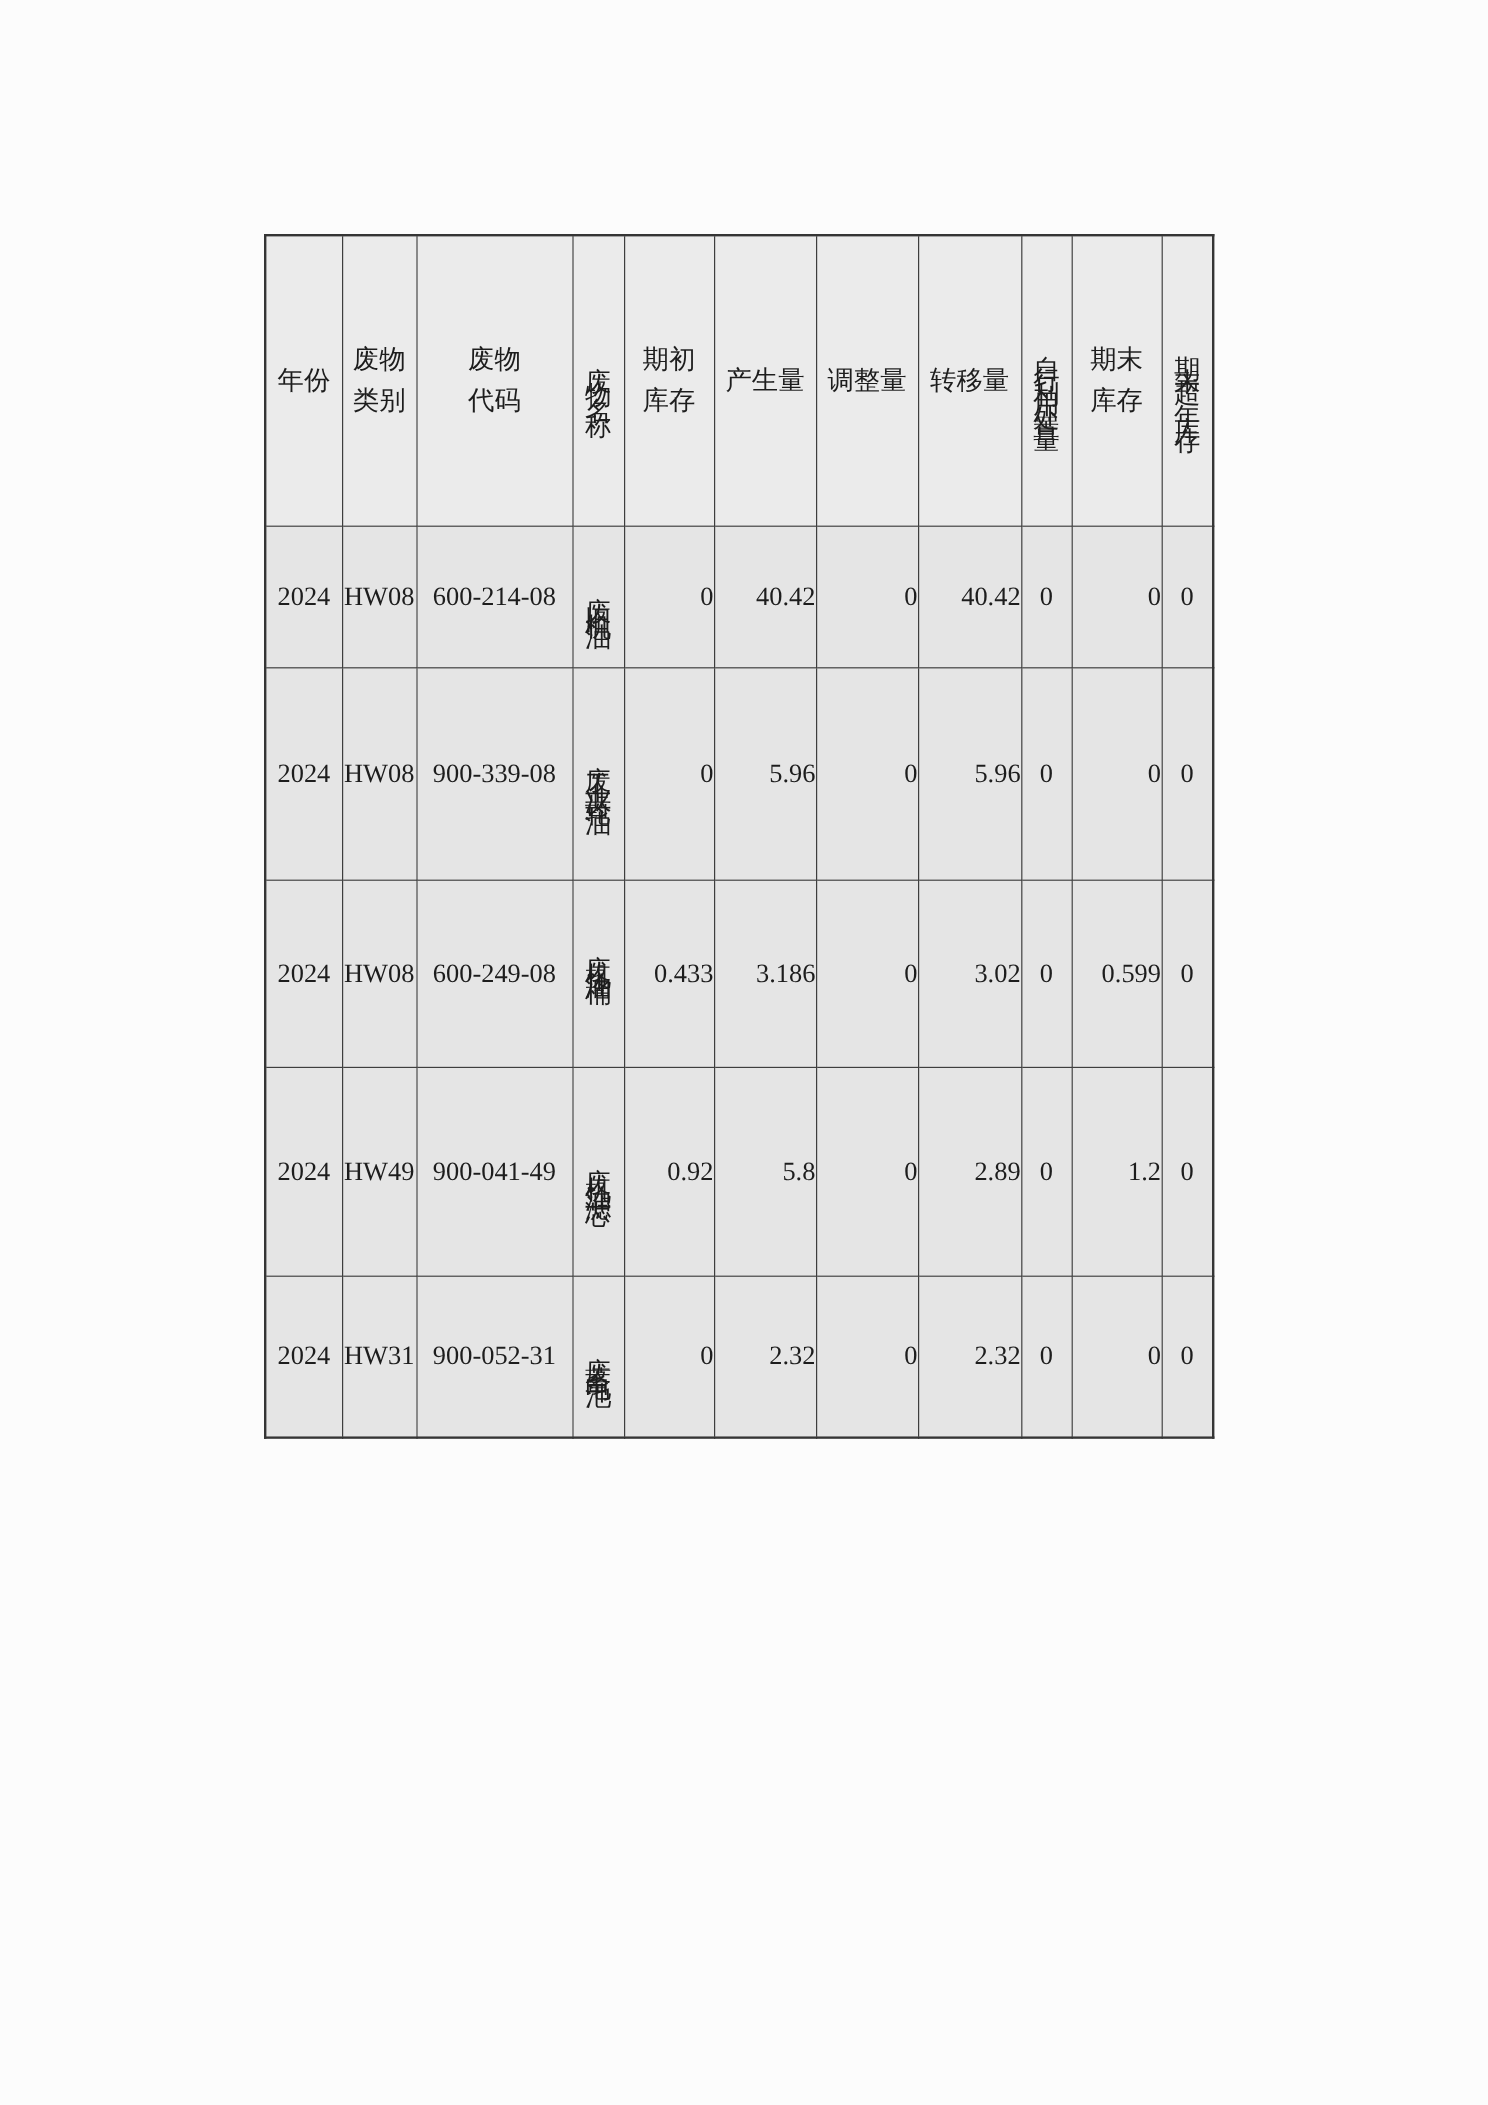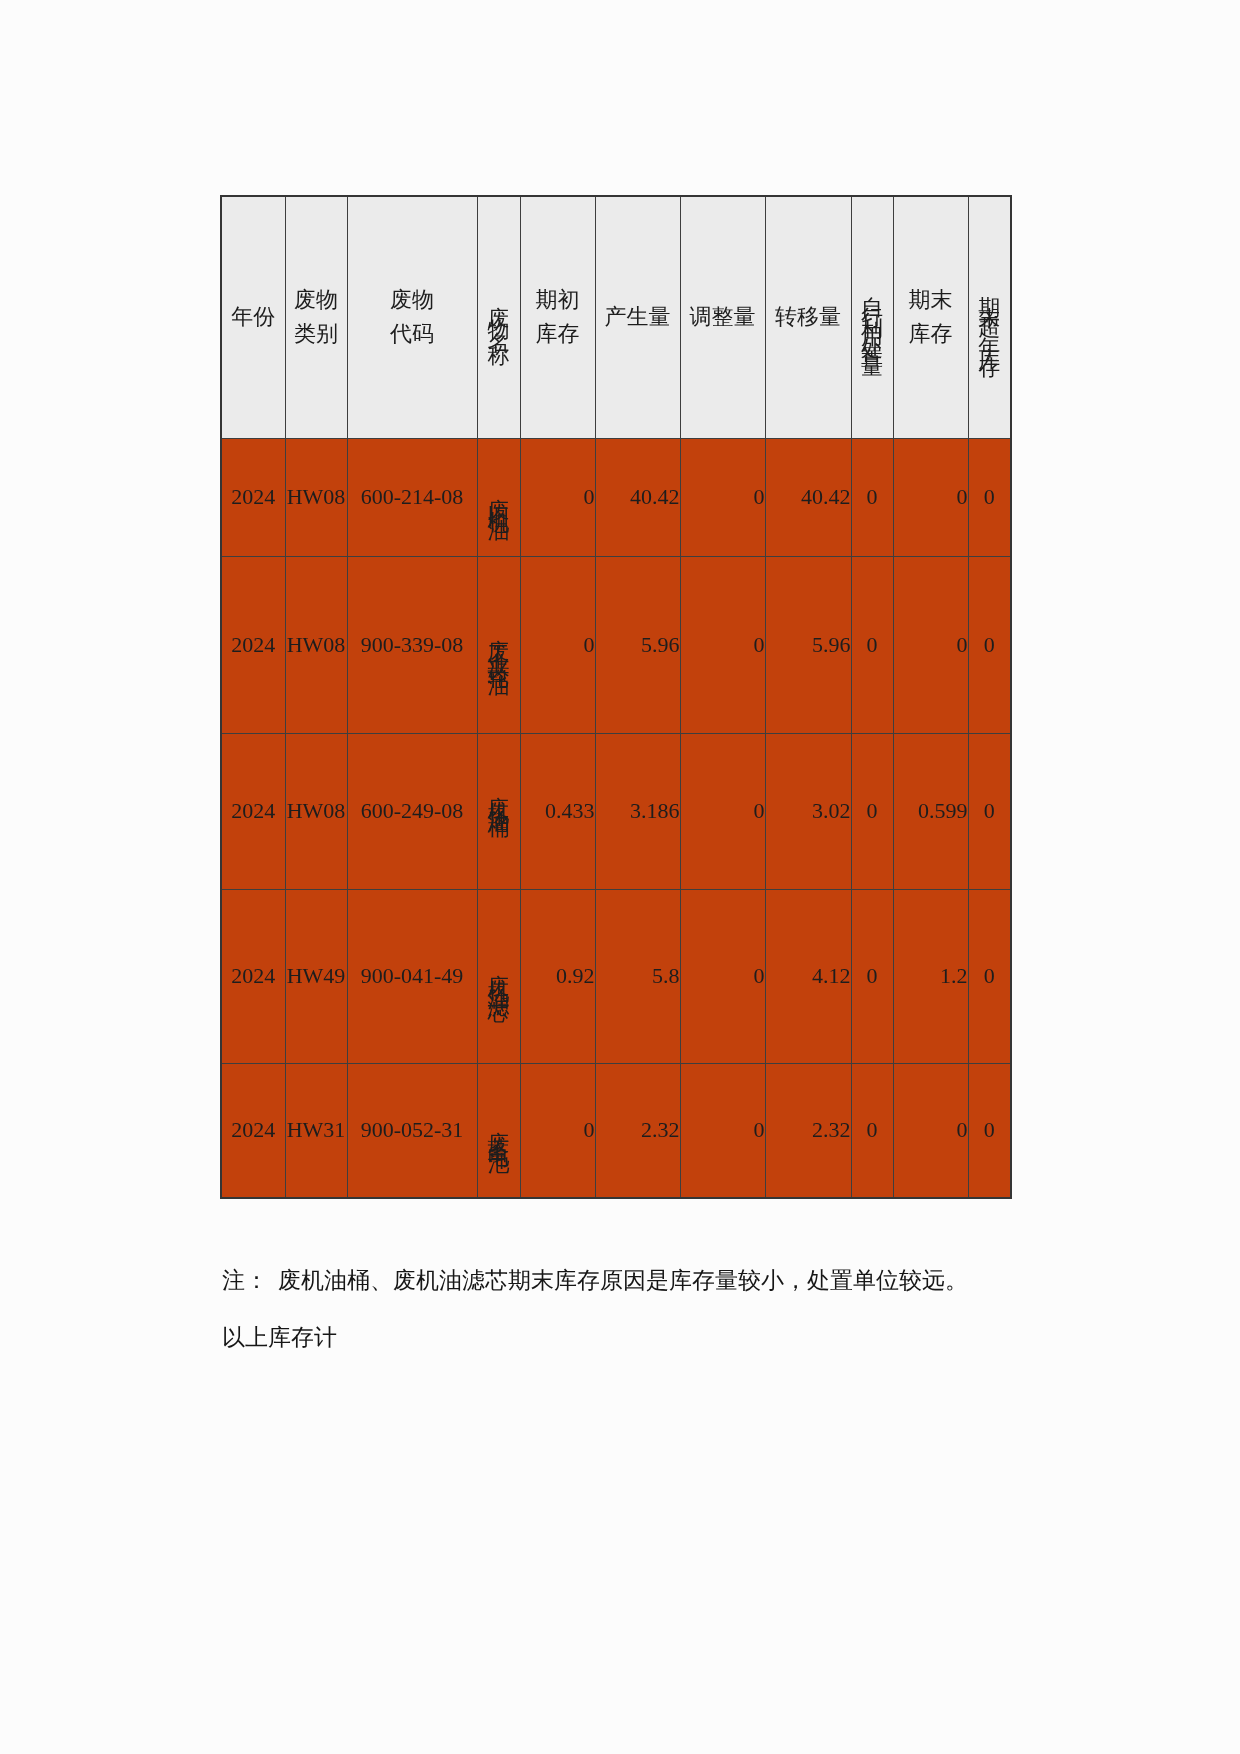--- a/index.html
+++ b/index.html
@@ -23,21 +23,21 @@
     font-weight:normal;
     font-size:22px;
     overflow:hidden;
   }
   table.waste th{
     background:#ebebeb;
     text-align:center;vertical-align:middle;
   }
   table.waste td{
     vertical-align:middle;
-    background:#c2410c;
+    background:#e5e5e5;
   }
   .pre{white-space:pre-line;line-height:34px;display:inline-block;}
   .vert{
     display:inline-block;
     writing-mode:vertical-lr;
     text-orientation:upright;
     white-space:nowrap;
     line-height:1;
   }
   .vert.hdr{letter-spacing:13px;}
@@ -131,21 +131,21 @@
         <td class="center">0</td>
       </tr>
       <tr style="height:174px;">
         <td class="center">2024</td>
         <td class="center">HW49</td>
         <td class="center">900-041-49</td>
         <td class="center"><span class="vert name">废机油滤芯</span></td>
         <td class="num">0.92</td>
         <td class="num-wide">5.8</td>
         <td class="num">0</td>
-        <td class="num">4.12</td>
+        <td class="num">2.89</td>
         <td class="center">0</td>
         <td class="num">1.2</td>
         <td class="center">0</td>
       </tr>
       <tr style="height:135px;">
         <td class="center">2024</td>
         <td class="center">HW31</td>
         <td class="center">900-052-31</td>
         <td class="center"><span class="vert name">废蓄电池</span></td>
         <td class="num">0</td>
@@ -153,16 +153,15 @@
         <td class="num">0</td>
         <td class="num">2.32</td>
         <td class="center">0</td>
         <td class="num">0</td>
         <td class="center">0</td>
       </tr>
     </tbody>
   </table>
 
   <div class="note">
-    <div><span class="note-label">注：</span><span>废机油桶、废机油滤芯期末库存原因是库存量较小，处置单位较远。以上库存计</span></div>
   </div>
 
 </div>
 
 </body></html>

